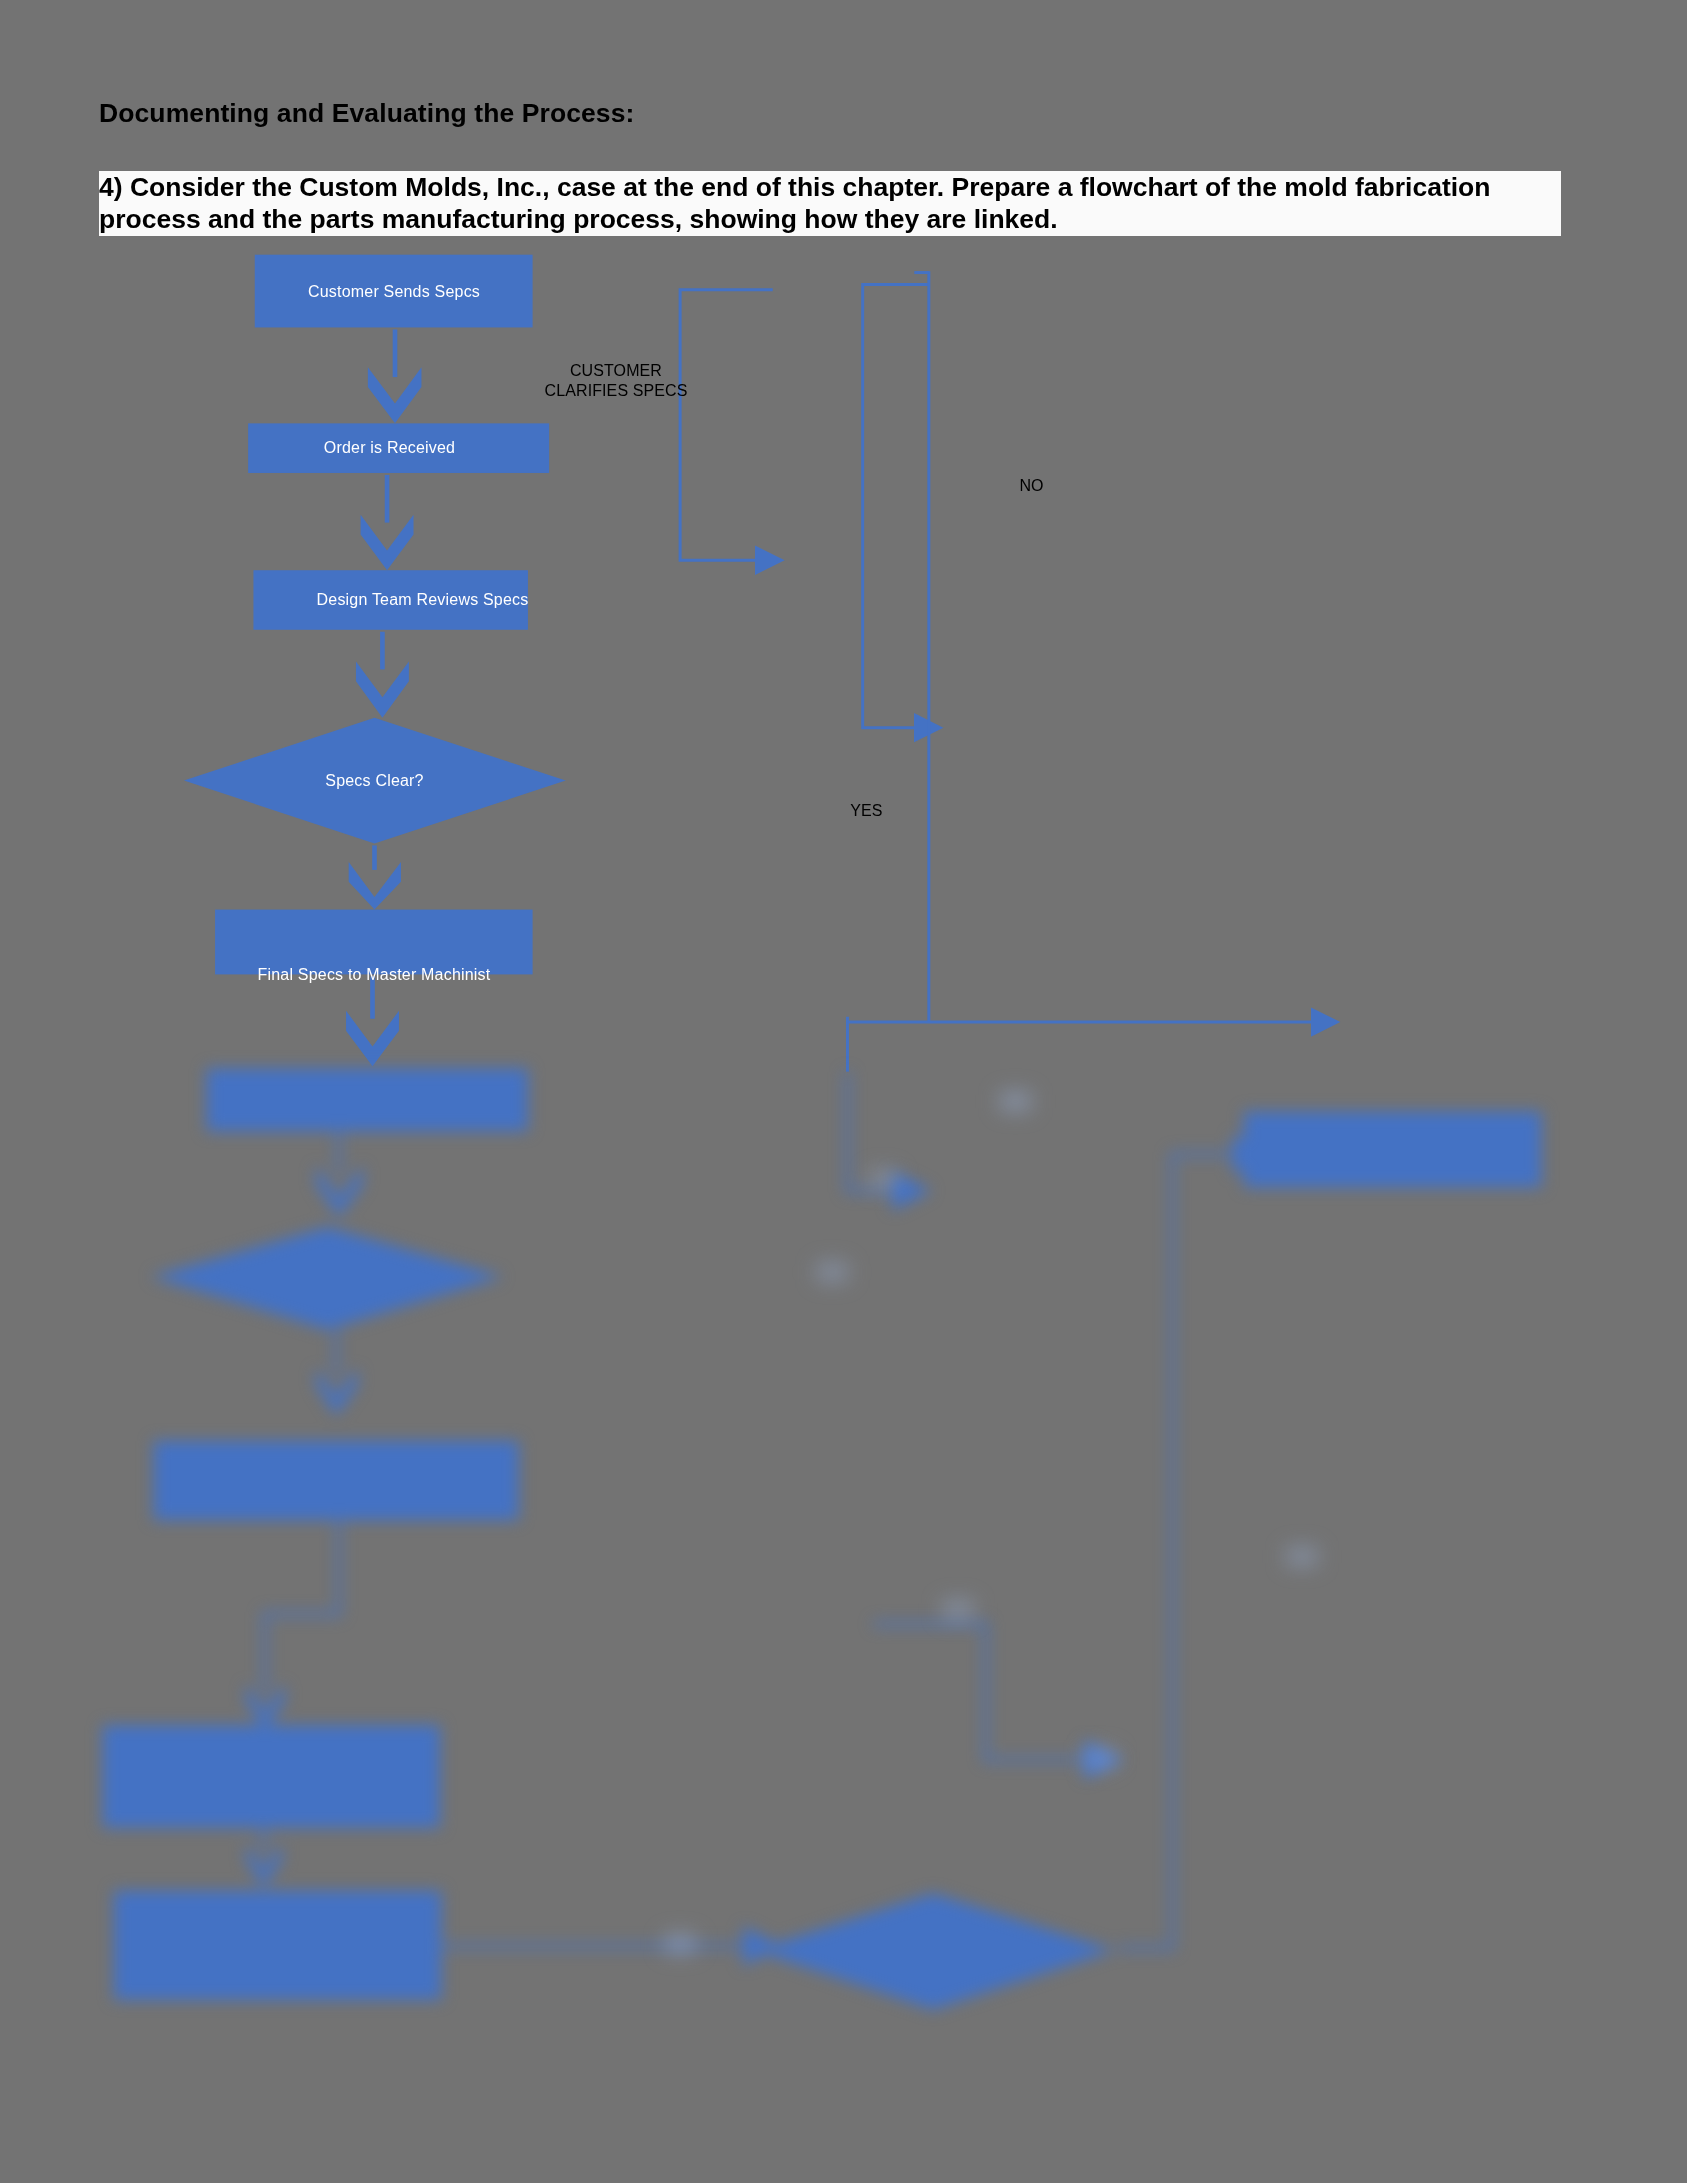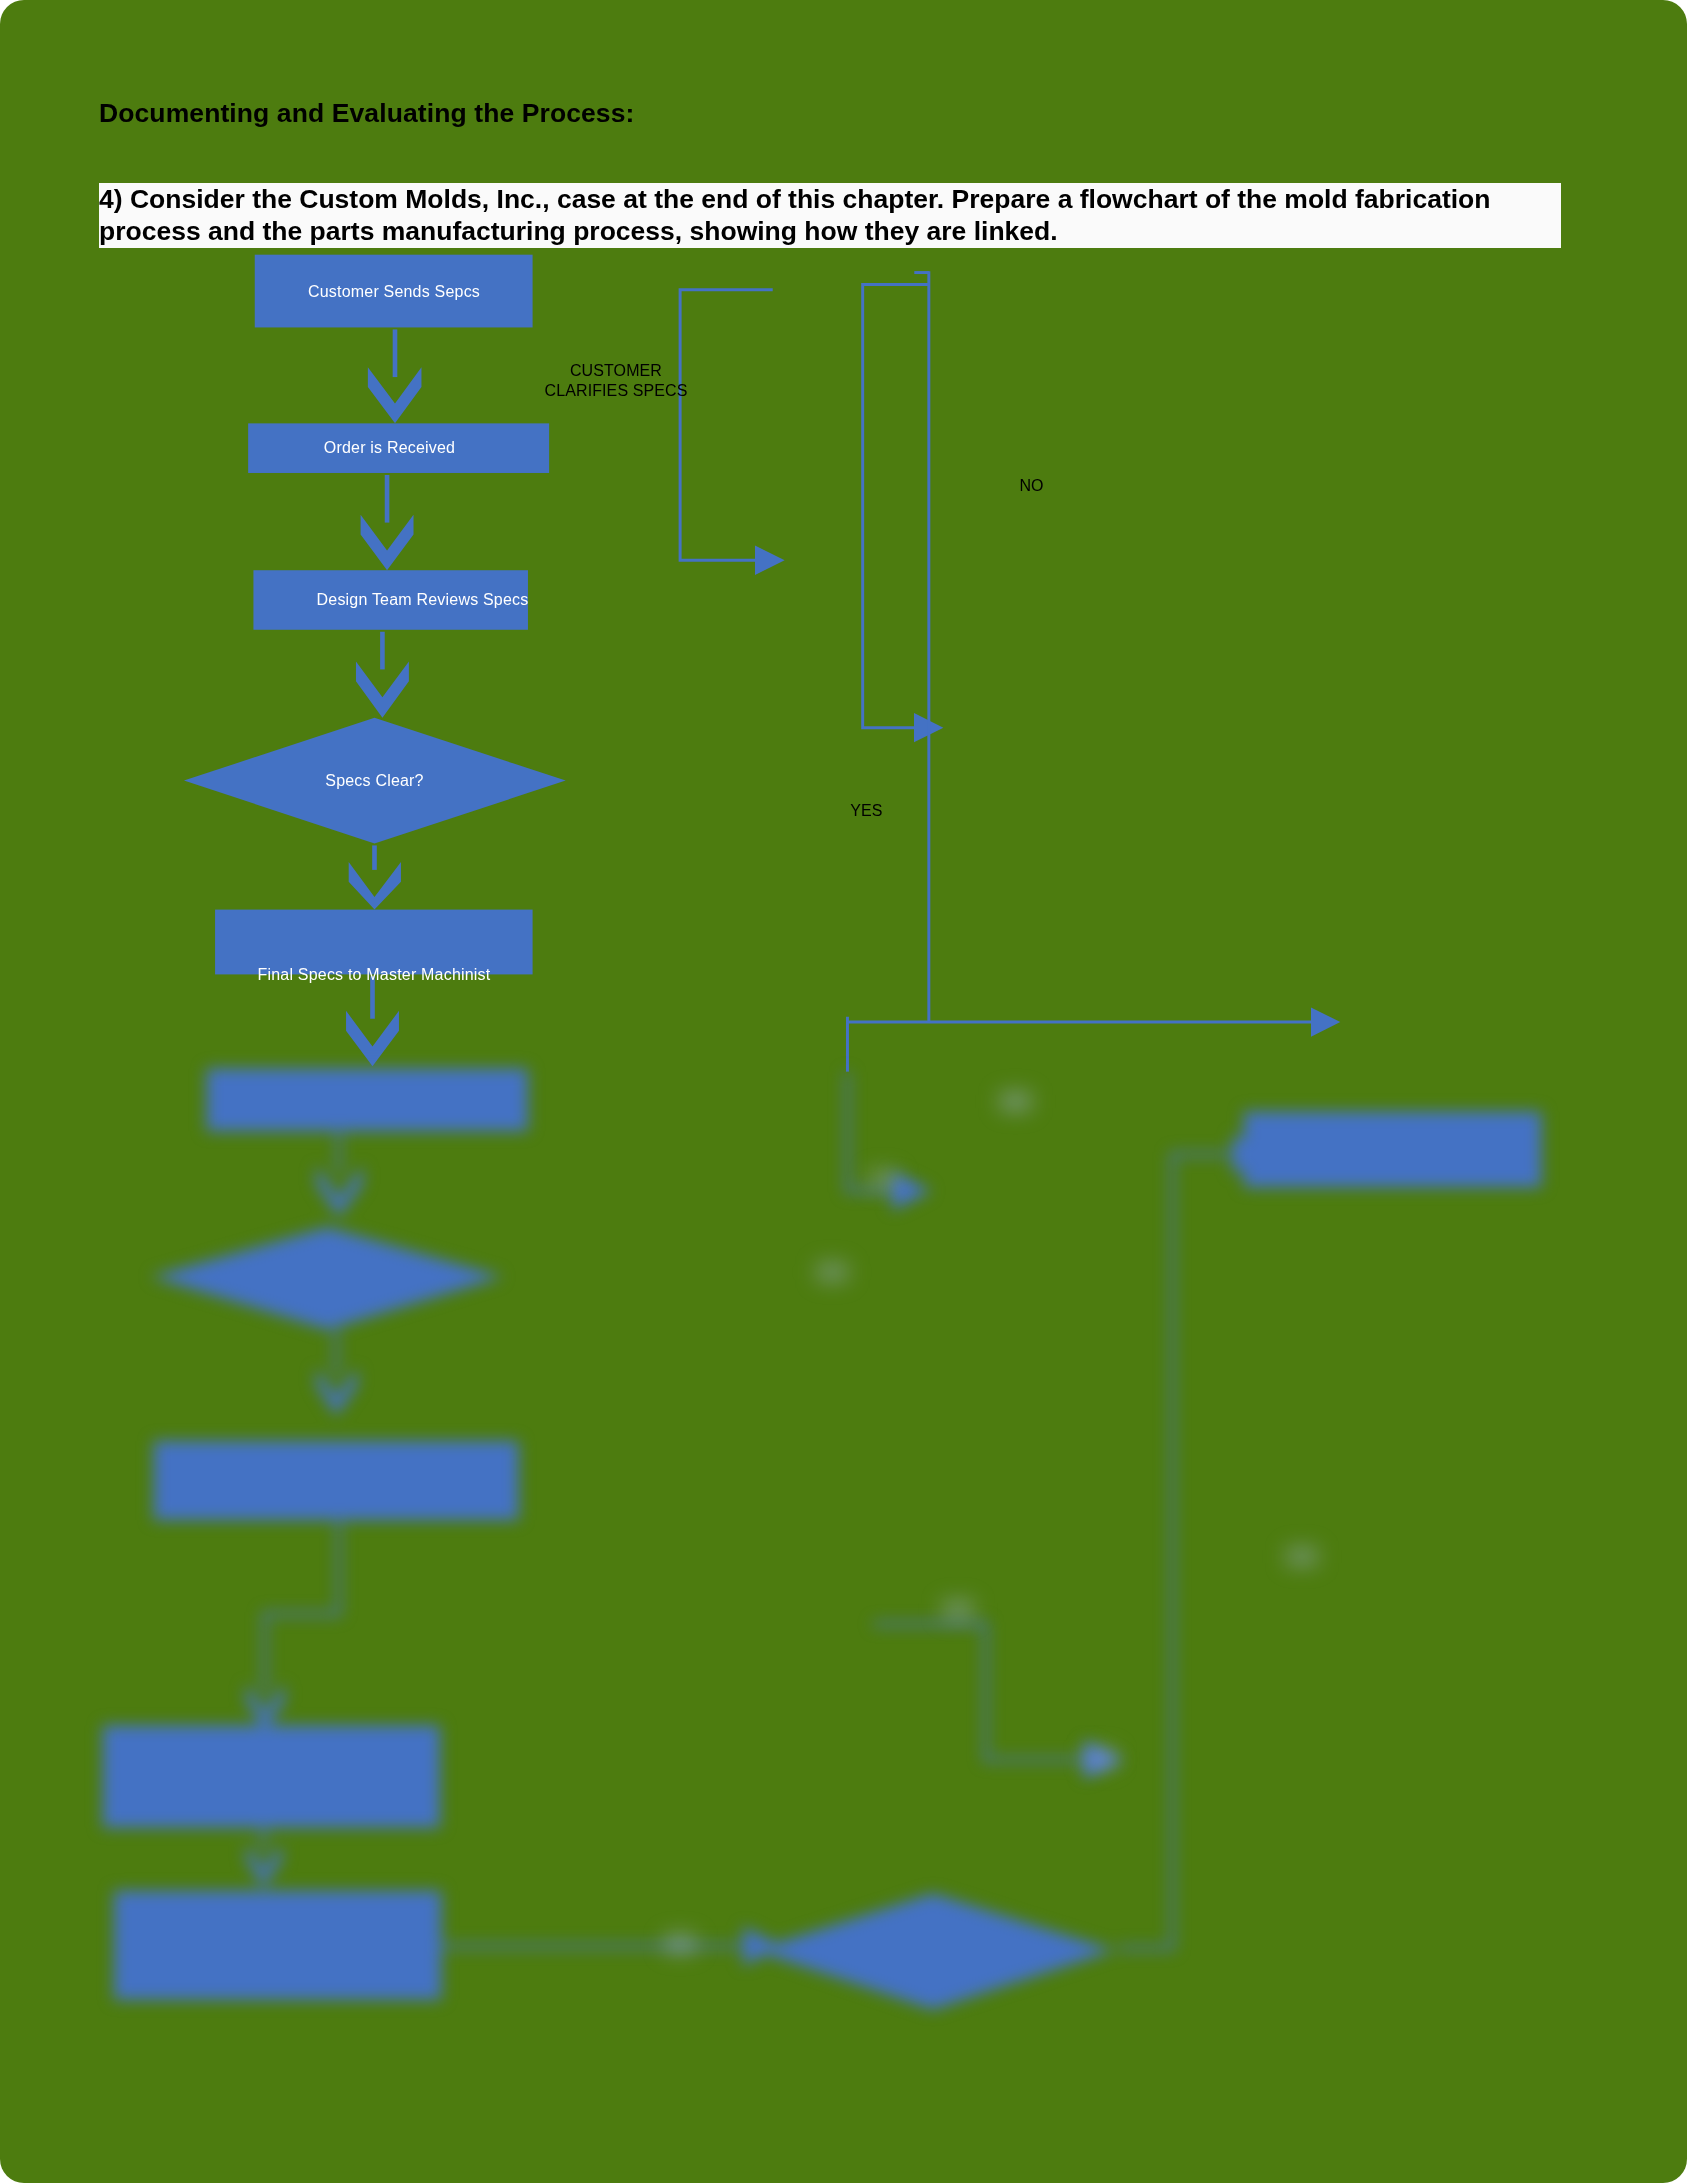--- a/index.html
+++ b/index.html
@@ -3,34 +3,33 @@
 <meta charset="utf-8">
 <style>
   html,body{margin:0;padding:0;}
   body{
     width:1687px;height:2183px;
     background:#ffffff;
     font-family:"Liberation Sans", sans-serif;
     overflow:hidden;
     position:relative;
   }
-  .page{position:relative;width:1687px;height:2183px;background:#4d7c0f;border-radius:24px;}
+  .page{position:relative;width:1687px;height:2183px;background:#737373;}
 
   
   .doc-heading{
     position:absolute;left:99px;top:98px;
     font-size:26.5px;font-weight:bold;color:#000;
     letter-spacing:0.1px;white-space:nowrap;
   }
   .doc-question{
     position:absolute;left:99px;top:171px;width:1462px;
     font-size:26.5px;font-weight:bold;color:#000;
     line-height:1.22;
     background:#fafafa;
-    margin-top:12px;
   }
 
   
   .flow{position:absolute;left:0;top:0;width:1687px;height:2183px;}
   .flow svg{position:absolute;left:0;top:0;width:1687px;height:2183px;overflow:visible;}
 
   
   .nodetext{
     position:absolute;
     color:#ffffff;

